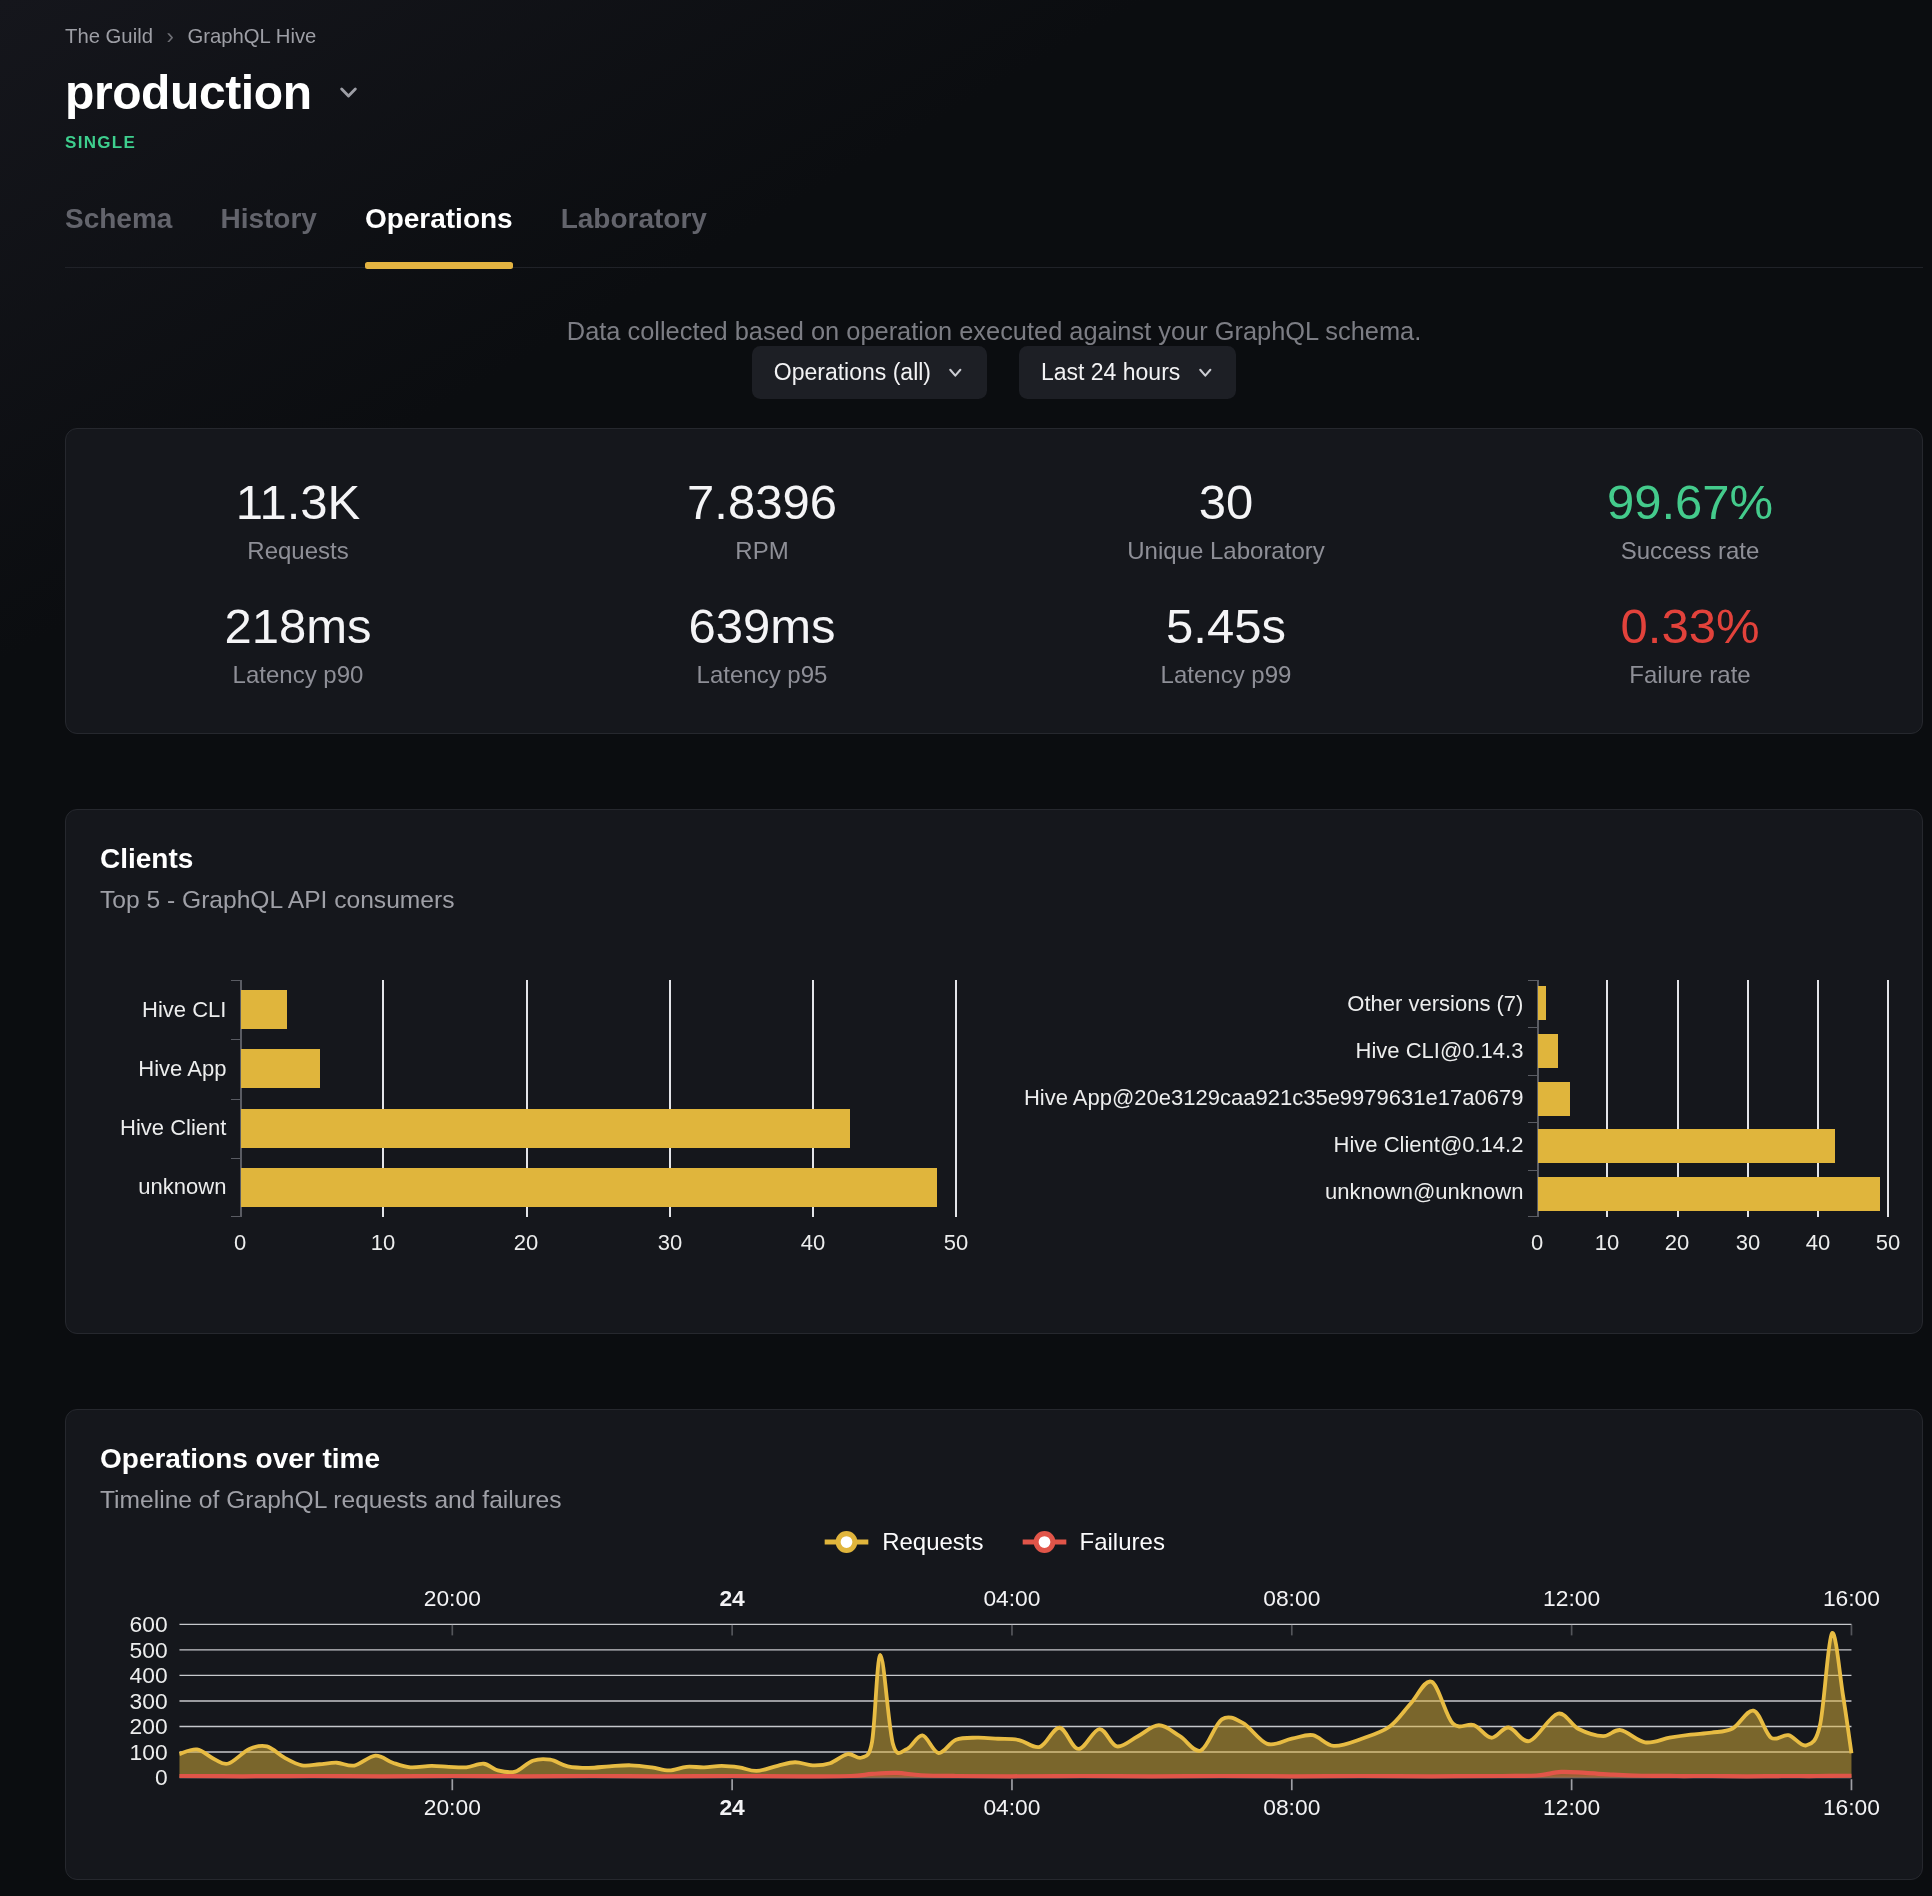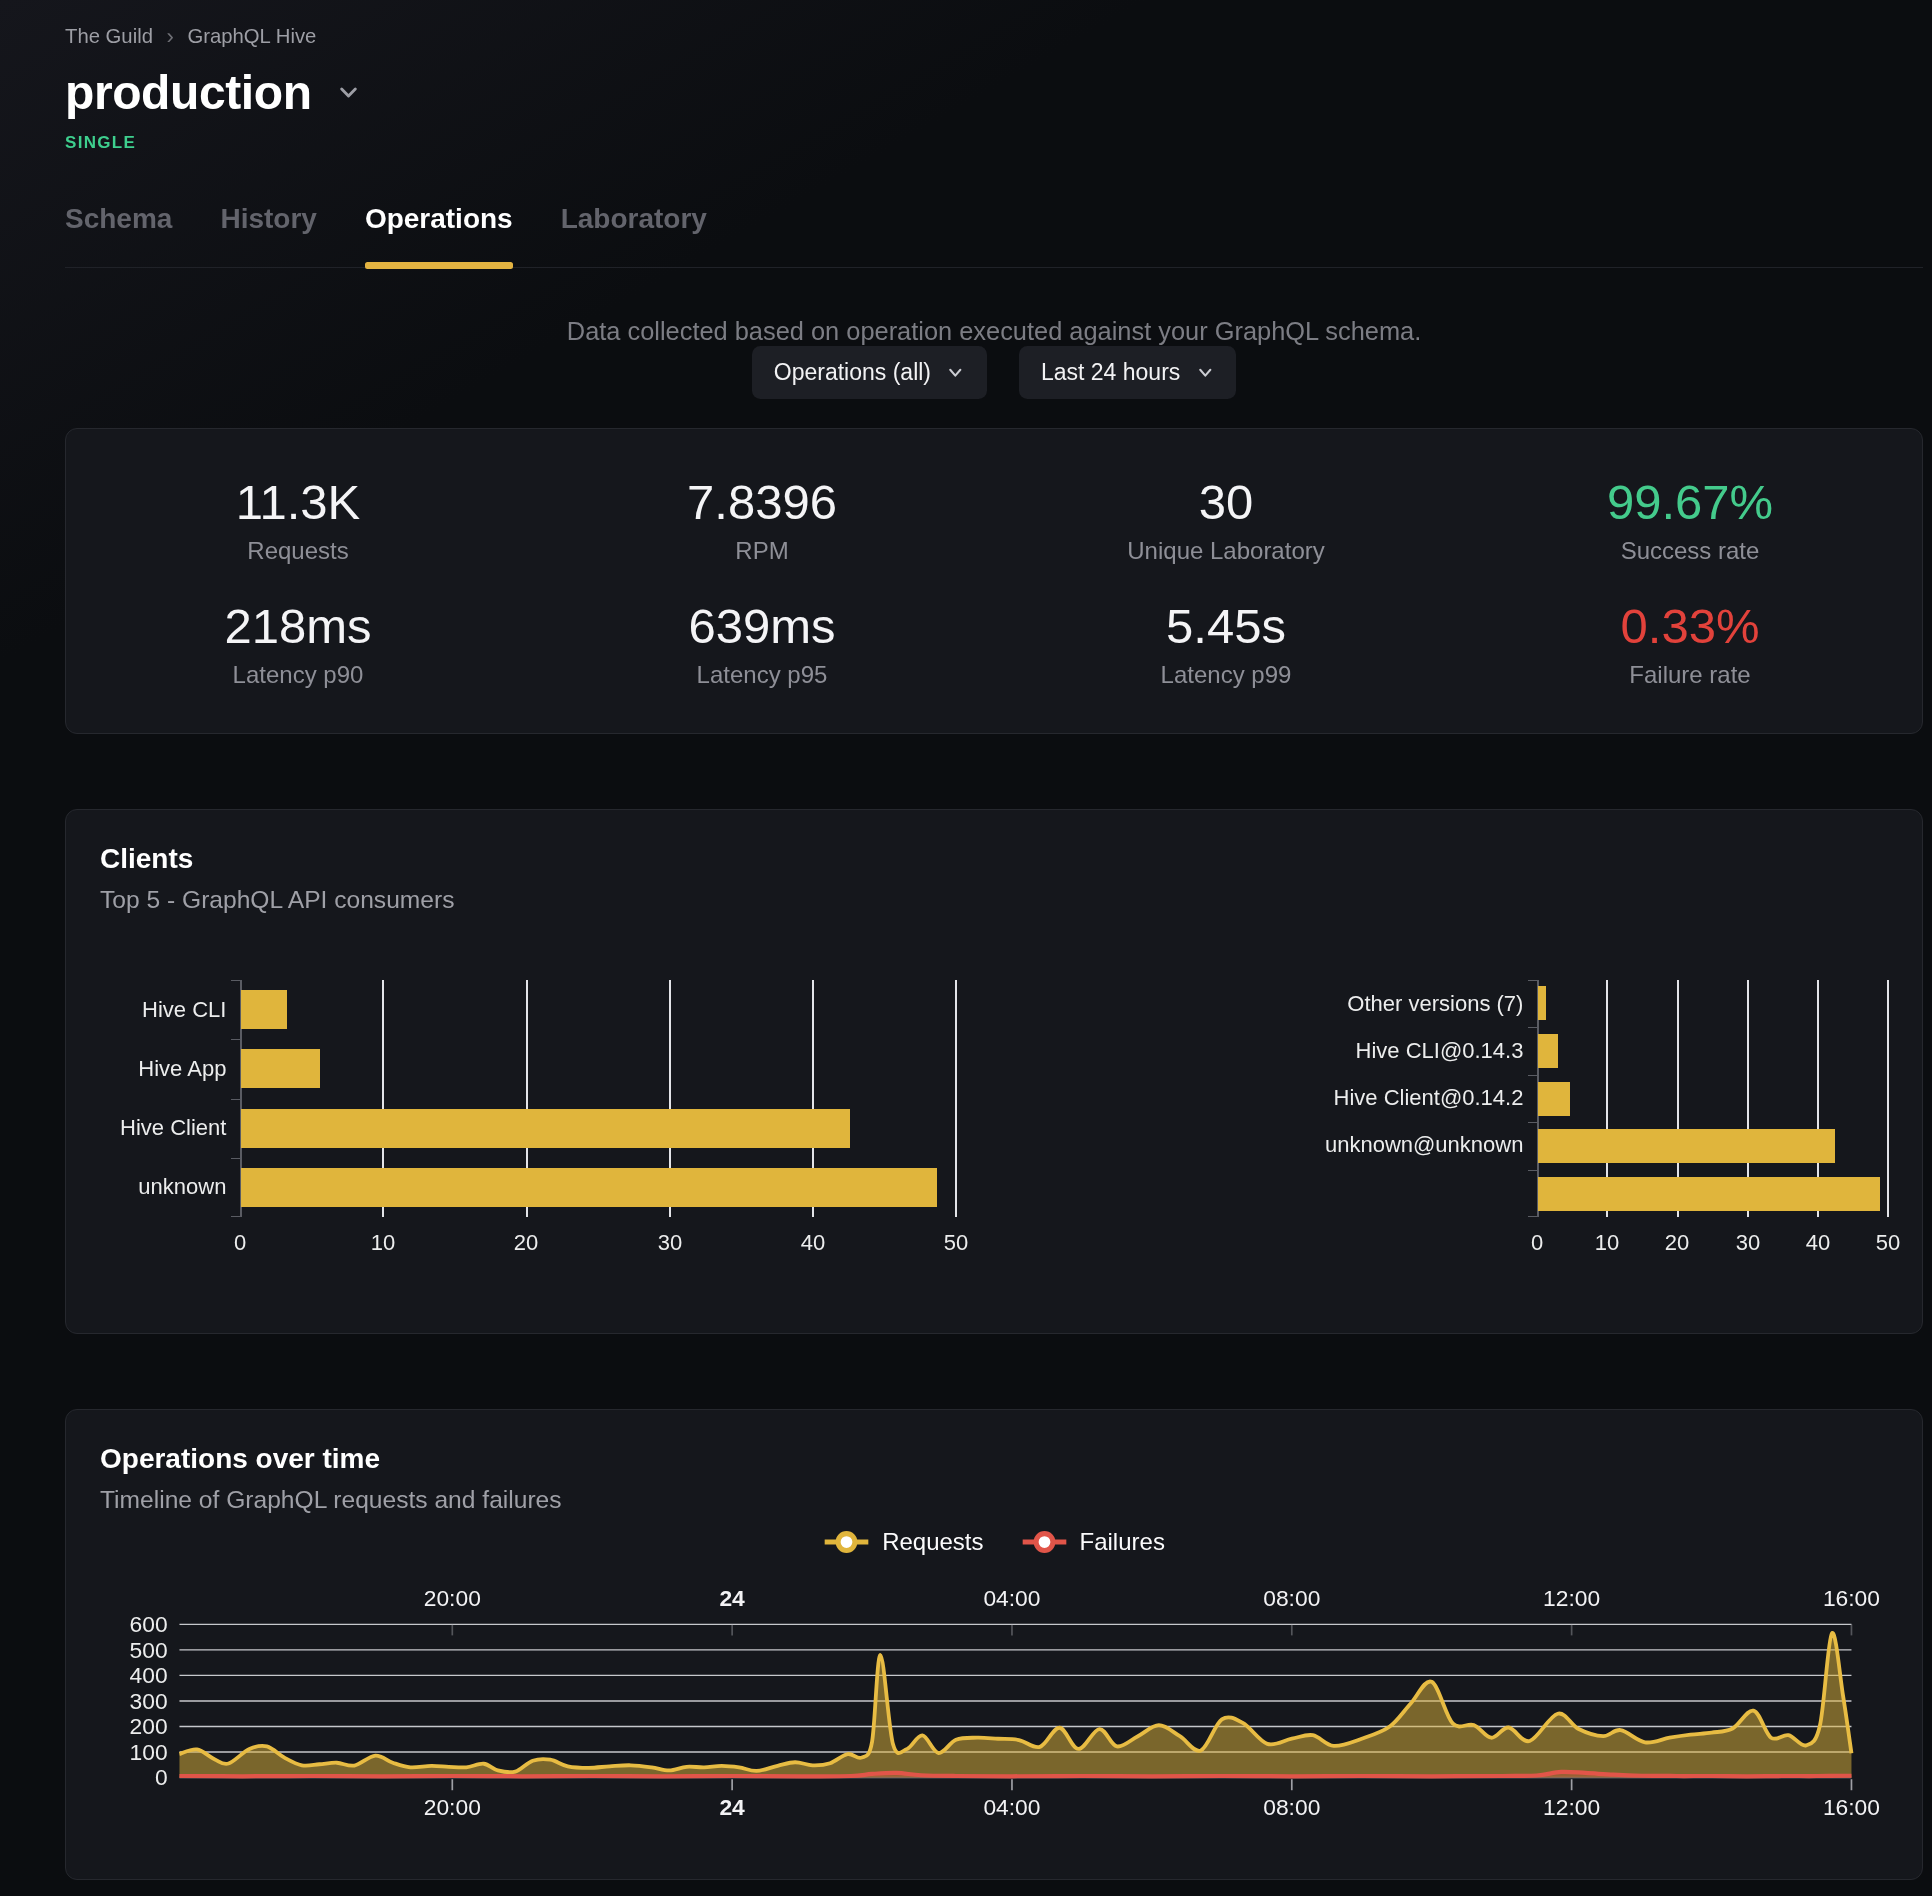--- a/index.html
+++ b/index.html
@@ -185,20 +185,21 @@
             <span style="left: 430px;">30</span>
             <span style="left: 573px;">40</span>
             <span style="left: 716px;">50</span>
           </div>
         </div>
       <div id="bar-right">
           <div class="hbar">
             <div class="hbar-labels" style="width: 525px;">
               <div style="line-height: 47px; height: 47px;">Other versions (7)</div>
               <div style="line-height: 47px; height: 47px;">Hive CLI@0.14.3</div>
+              <div style="line-height: 47px; height: 47px;">Hive App@20e3129caa921c35e9979631e17a0679</div>
               <div style="line-height: 47px; height: 47px;">Hive Client@0.14.2</div>
               <div style="line-height: 47px; height: 47px;">unknown@unknown</div>
             </div>
             <div class="hbar-plot" style="width: 351px; height: 237px;">
               <div class="hbar-grid" style="left: 69px;"></div>
               <div class="hbar-grid" style="left: 140px;"></div>
               <div class="hbar-grid" style="left: 210px;"></div>
               <div class="hbar-grid" style="left: 280px;"></div>
               <div class="hbar-grid" style="left: 350px;"></div>
               <div class="hbar-axisline"></div>

